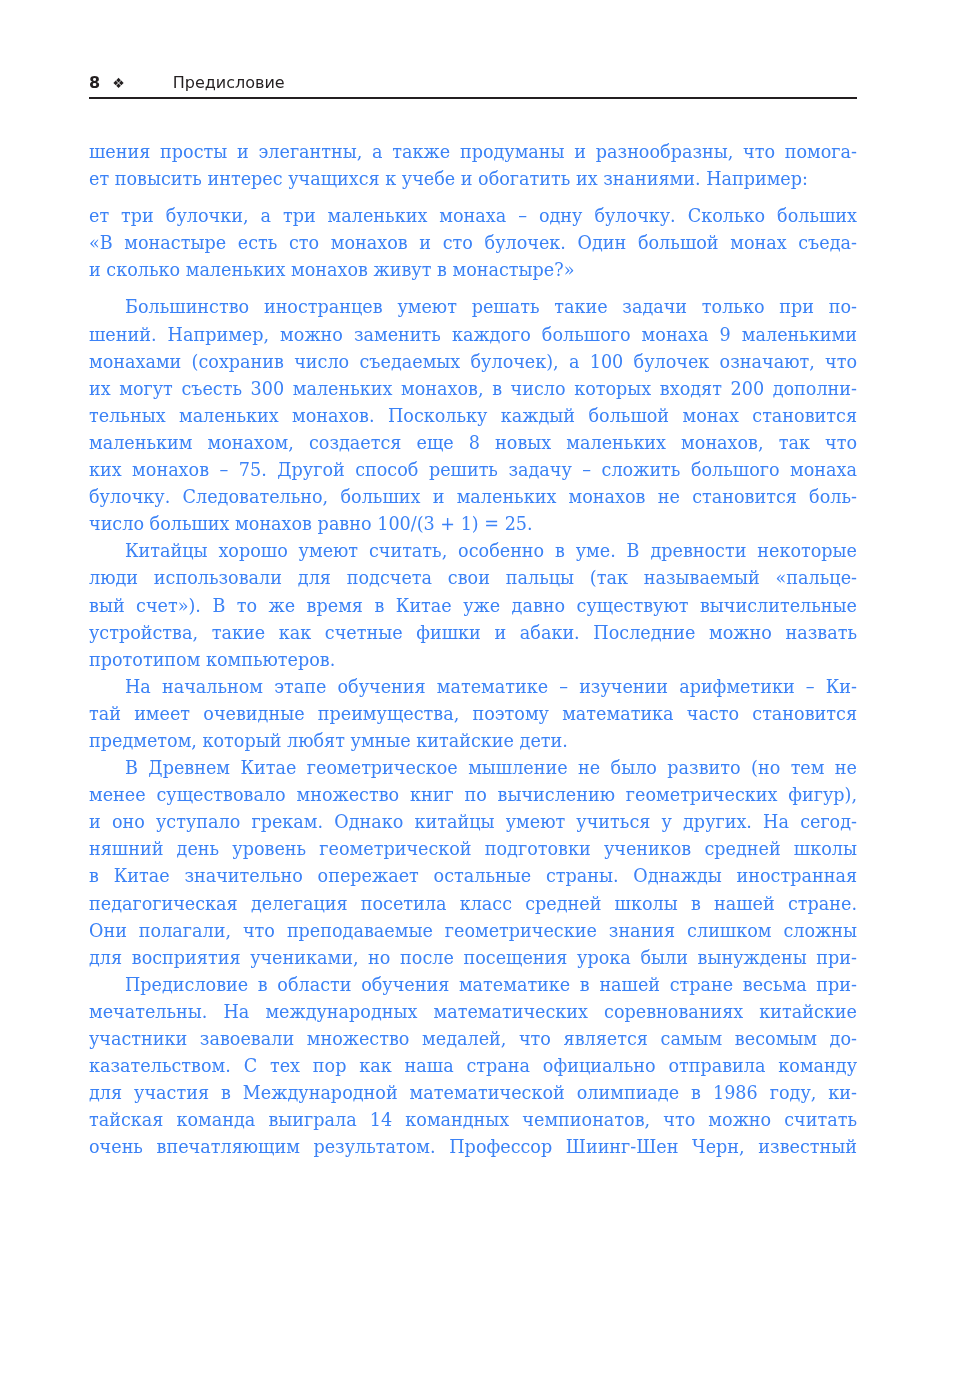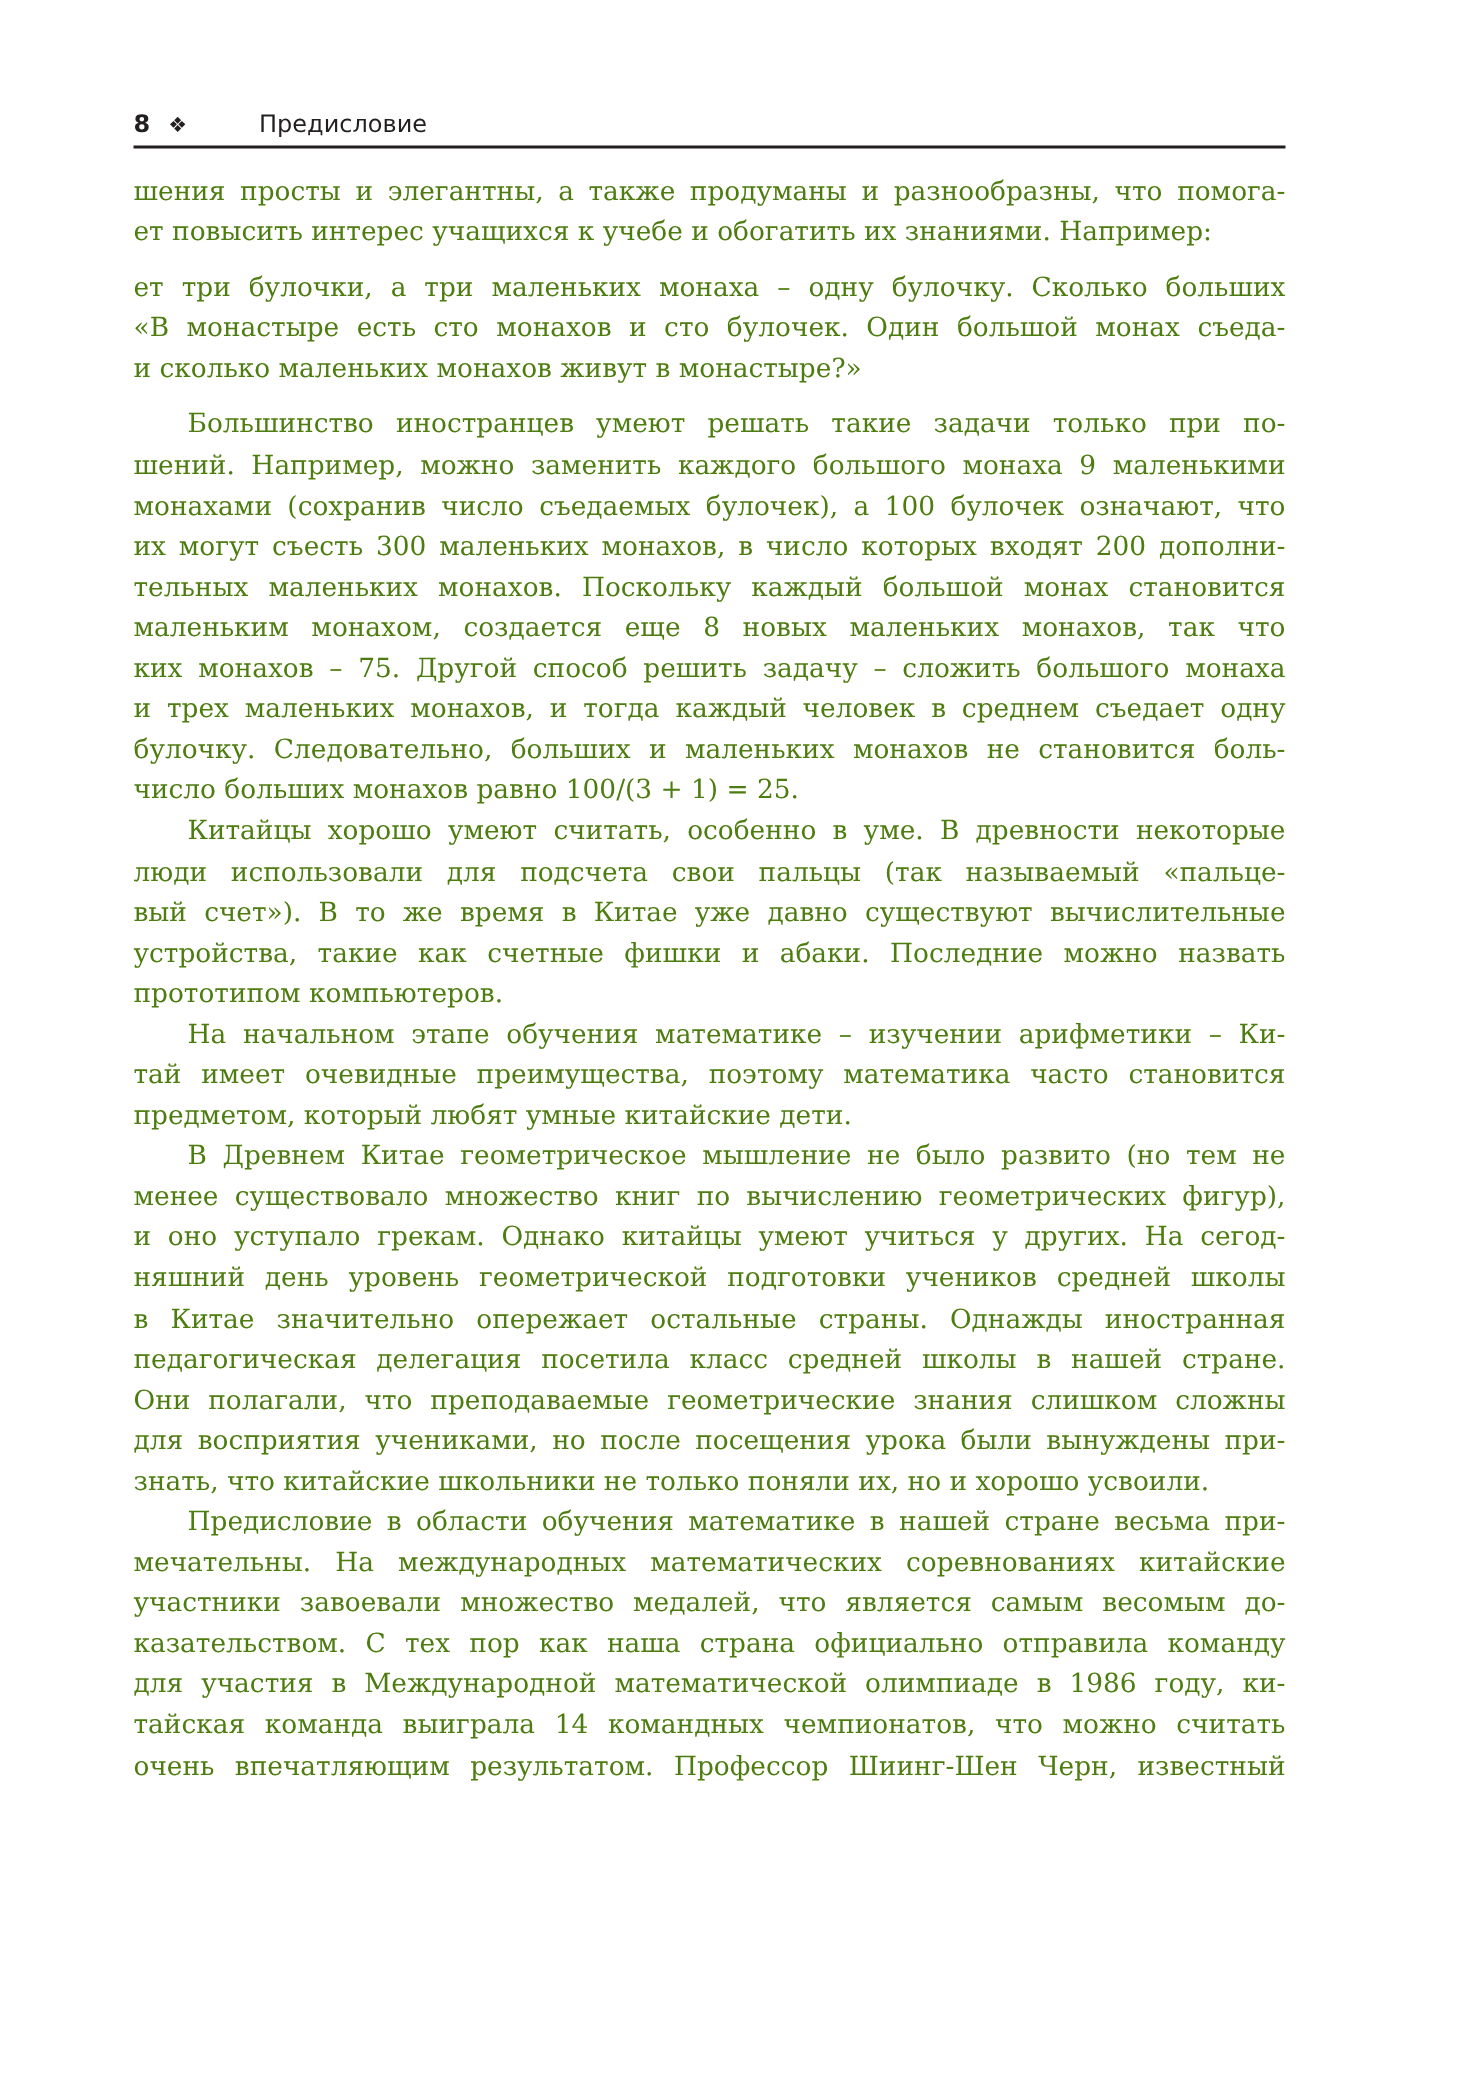--- a/index.html
+++ b/index.html
@@ -35,25 +35,25 @@
     }
     .ornament {
       font-size: 14px;
       margin-right: 12px;
     }
     .chapter-title {
       font-weight: normal;
       margin-left: 36px;
     }
     .body-text {
-      margin-top: 16px;
+      margin-top: 40px;
       font-family: "DejaVu Serif", serif;
       font-size: 17.6px;
       line-height: 27.1px;
-      color: #4d7c0f;
+      color: #3b82f6;
       text-align: justify;
       hyphens: manual;
     }
     .body-text p {
       margin: 0;
       text-indent: 36px;
     }
     .body-text p.no-indent {
       text-indent: 0;
     }
@@ -100,21 +100,20 @@
     </p>
 
     <p class="no-indent">
       <span class="line indent">Большинство иностранцев умеют решать такие задачи только при по-</span>
       <span class="line">шений. Например, можно заменить каждого большого монаха 9 маленькими</span>
       <span class="line">монахами (сохранив число съедаемых булочек), а 100 булочек означают, что</span>
       <span class="line">их могут съесть 300 маленьких монахов, в число которых входят 200 дополни-</span>
       <span class="line">тельных маленьких монахов. Поскольку каждый большой монах становится</span>
       <span class="line">маленьким монахом, создается еще 8 новых маленьких монахов, так что</span>
       <span class="line">ких монахов – 75. Другой способ решить задачу – сложить большого монаха</span>
-      <span class="line">и трех маленьких монахов, и тогда каждый человек в среднем съедает одну</span>
       <span class="line">булочку. Следовательно, больших и маленьких монахов не становится боль-</span>
       <span class="line last">число больших монахов равно 100/(3 + 1) = 25.</span>
     </p>
 
     <p class="no-indent">
       <span class="line indent">Китайцы хорошо умеют считать, особенно в уме. В древности некоторые</span>
       <span class="line">люди использовали для подсчета свои пальцы (так называемый «пальце-</span>
       <span class="line">вый счет»). В то же время в Китае уже давно существуют вычислительные</span>
       <span class="line">устройства, такие как счетные фишки и абаки. Последние можно назвать</span>
       <span class="line last">прототипом компьютеров.</span>
@@ -128,21 +127,20 @@
 
     <p class="no-indent">
       <span class="line indent">В Древнем Китае геометрическое мышление не было развито (но тем не</span>
       <span class="line">менее существовало множество книг по вычислению геометрических фигур),</span>
       <span class="line">и оно уступало грекам. Однако китайцы умеют учиться у других. На сегод-</span>
       <span class="line">няшний день уровень геометрической подготовки учеников средней школы</span>
       <span class="line">в Китае значительно опережает остальные страны. Однажды иностранная</span>
       <span class="line">педагогическая делегация посетила класс средней школы в нашей стране.</span>
       <span class="line">Они полагали, что преподаваемые геометрические знания слишком сложны</span>
       <span class="line">для восприятия учениками, но после посещения урока были вынуждены при-</span>
-      <span class="line last">знать, что китайские школьники не только поняли их, но и хорошо усвоили.</span>
     </p>
 
     <p class="no-indent">
       <span class="line indent">Предисловие в области обучения математике в нашей стране весьма при-</span>
       <span class="line">мечательны. На международных математических соревнованиях китайские</span>
       <span class="line">участники завоевали множество медалей, что является самым весомым до-</span>
       <span class="line">казательством. С тех пор как наша страна официально отправила команду</span>
       <span class="line">для участия в Международной математической олимпиаде в 1986 году, ки-</span>
       <span class="line">тайская команда выиграла 14 командных чемпионатов, что можно считать</span>
       <span class="line">очень впечатляющим результатом. Профессор Шиинг-Шен Черн, известный</span>

